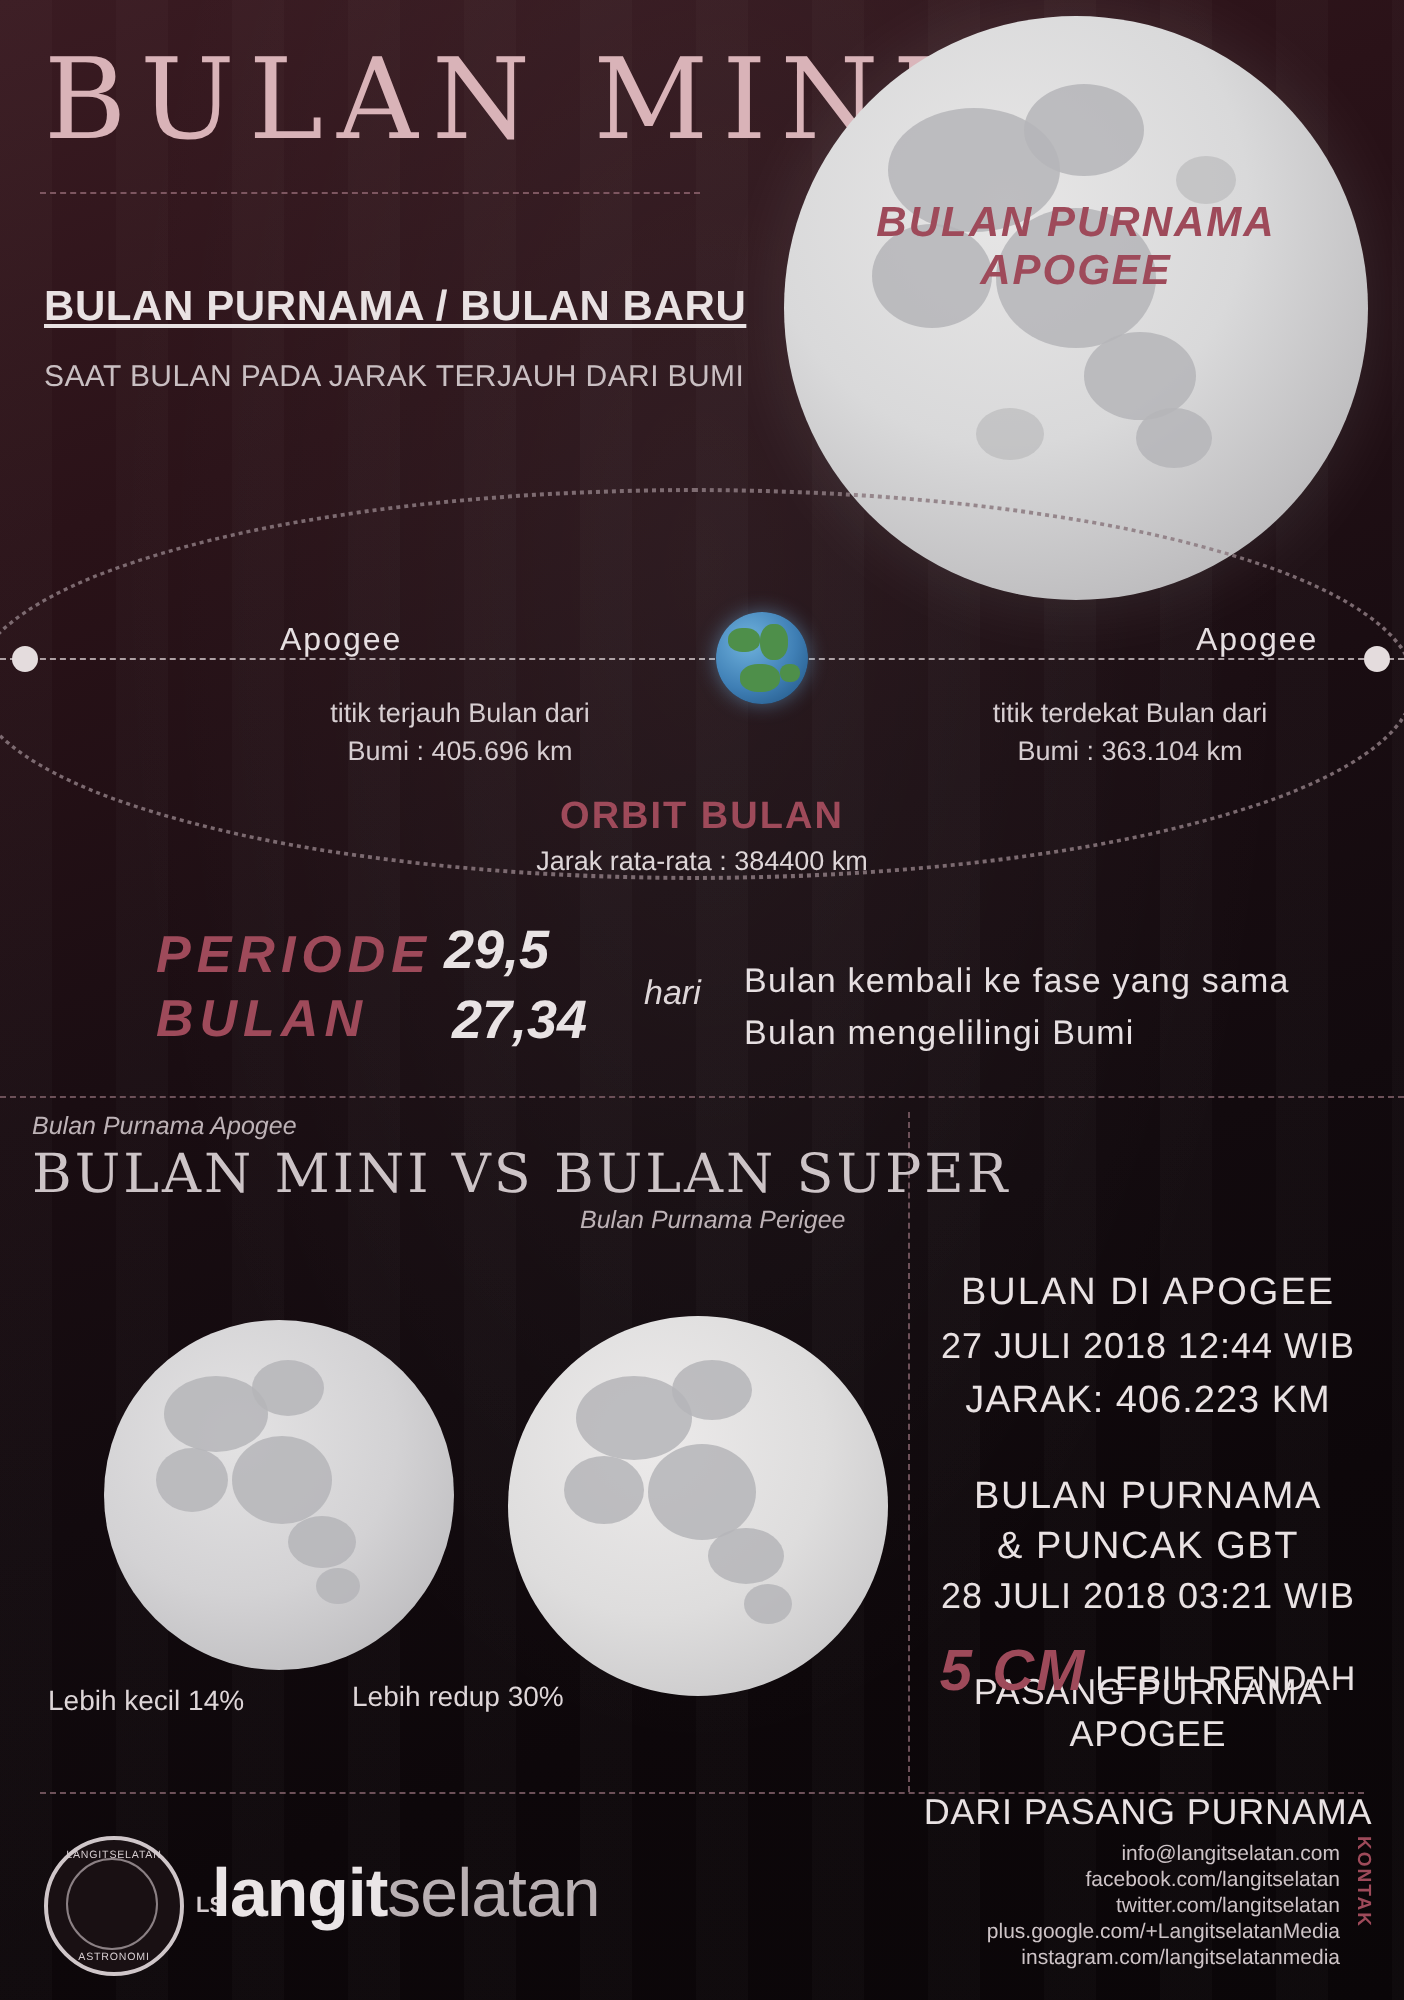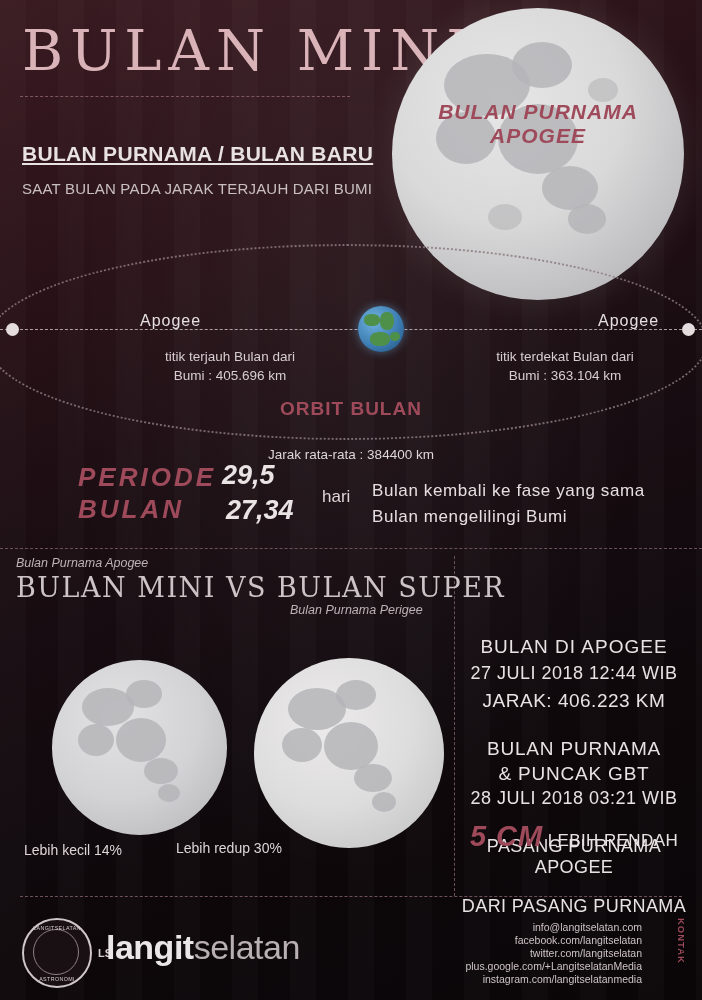--- a/index.html
+++ b/index.html
@@ -39,28 +39,28 @@
       background:radial-gradient(circle at 35% 32%, #6fb2dd 0%, #3f7fb5 55%, #1d4f7d 100%);
       box-shadow:0 0 10px rgba(120,190,240,.45);overflow:hidden;}
   .land{position:absolute;background:#4e8f4a;border-radius:45%;}
   #apogee-t{left:140px;top:312px;font-size:16px;color:#e6dfe1;letter-spacing:1px;}
   #perigee-t{left:598px;top:312px;font-size:16px;color:#e6dfe1;letter-spacing:1px;}
   #apo-d1{left:120px;top:349px;width:220px;text-align:center;font-size:13.5px;color:#d7ced1;}
   #apo-d2{left:120px;top:368px;width:220px;text-align:center;font-size:13.5px;color:#d7ced1;}
   #per-d1{left:450px;top:349px;width:230px;text-align:center;font-size:13.5px;color:#d7ced1;}
   #per-d2{left:450px;top:368px;width:230px;text-align:center;font-size:13.5px;color:#d7ced1;}
   #orbit-t{left:231px;top:398px;width:240px;text-align:center;font-size:19px;font-weight:bold;color:#9e4a5a;letter-spacing:1px;}
-  #orbit-s{left:231px;top:447px;width:240px;text-align:center;font-size:13.5px;color:#ded6d8;}
+  #orbit-s{left:231px;top:423px;width:240px;text-align:center;font-size:13.5px;color:#ded6d8;}
 
   
   #per-l1{left:78px;top:462px;font-size:26px;font-weight:bold;font-style:italic;color:#9e4a5a;letter-spacing:3px;}
   #per-l2{left:78px;top:494px;font-size:26px;font-weight:bold;font-style:italic;color:#9e4a5a;letter-spacing:3px;}
   #num1{left:222px;top:460px;font-size:27px;font-weight:bold;font-style:italic;color:#e9e3e4;}
   #num2{left:226px;top:495px;font-size:27px;font-weight:bold;font-style:italic;color:#e9e3e4;}
-  #hari{left:322px;top:487px;font-size:17px;color:#ded6d8;}
+  #hari{left:322px;top:487px;font-size:17px;font-style:italic;color:#ded6d8;}
   #pt1{left:372px;top:481px;font-size:17px;color:#e6dfe1;letter-spacing:.6px;}
   #pt2{left:372px;top:507px;font-size:17px;color:#e6dfe1;letter-spacing:.6px;}
 
   
   #div1{left:0px;top:548px;width:702px;height:0;border-top:1px dashed #6d5159;}
   #divV{left:454px;top:556px;width:0;height:340px;border-left:1px dashed #6d5159;}
   #div2{left:20px;top:896px;width:662px;height:0;border-top:1px dashed #6d5159;}
 
   
   #cmp-small{left:16px;top:556px;font-size:12.5px;font-style:italic;color:#bdb2b6;}
@@ -90,21 +90,21 @@
   
   #logo{left:22px;top:918px;width:66px;height:66px;border-radius:50%;border:2px solid #cfc6c9;
         background:#191013;color:#d6cdd0;}
   #logo .lsinner{position:absolute;left:9px;top:9px;width:44px;height:44px;border-radius:50%;border:1px solid #8b8084;}
   #logo .lstop{position:absolute;left:0;top:5px;width:66px;text-align:center;font-size:5.3px;letter-spacing:.4px;}
   #logo .lsbot{position:absolute;left:0;bottom:4px;width:66px;text-align:center;font-size:5.3px;letter-spacing:.4px;}
   #logo .lsmid{position:absolute;left:0;top:27px;width:66px;text-align:center;font-size:11px;font-weight:bold;margin-left:48px;}
   #brand{left:106px;top:928px;font-size:34px;letter-spacing:-0.5px;}
   #brand .b1{color:#eae5e6;font-weight:bold;}
   #brand .b2{color:#b9b0b3;}
-  .contact{left:442px;text-align:right;width:200px;font-size:10.5px;color:#cdc3c6;}
+  .contact{left:470px;text-align:right;width:200px;font-size:10.5px;color:#cdc3c6;}
   #c1{top:921px;} #c2{top:934px;} #c3{top:947px;} #c4{top:960px;} #c5{top:973px;}
   #kontak{left:676px;top:918px;font-size:9.5px;color:#9e4a5a;font-weight:bold;letter-spacing:1px;
           writing-mode:vertical-rl;}
 </style>
 </head>
 <body>
 
 <div id="page">
   <div id="stripes"></div>
   <div id="vign"></div>

